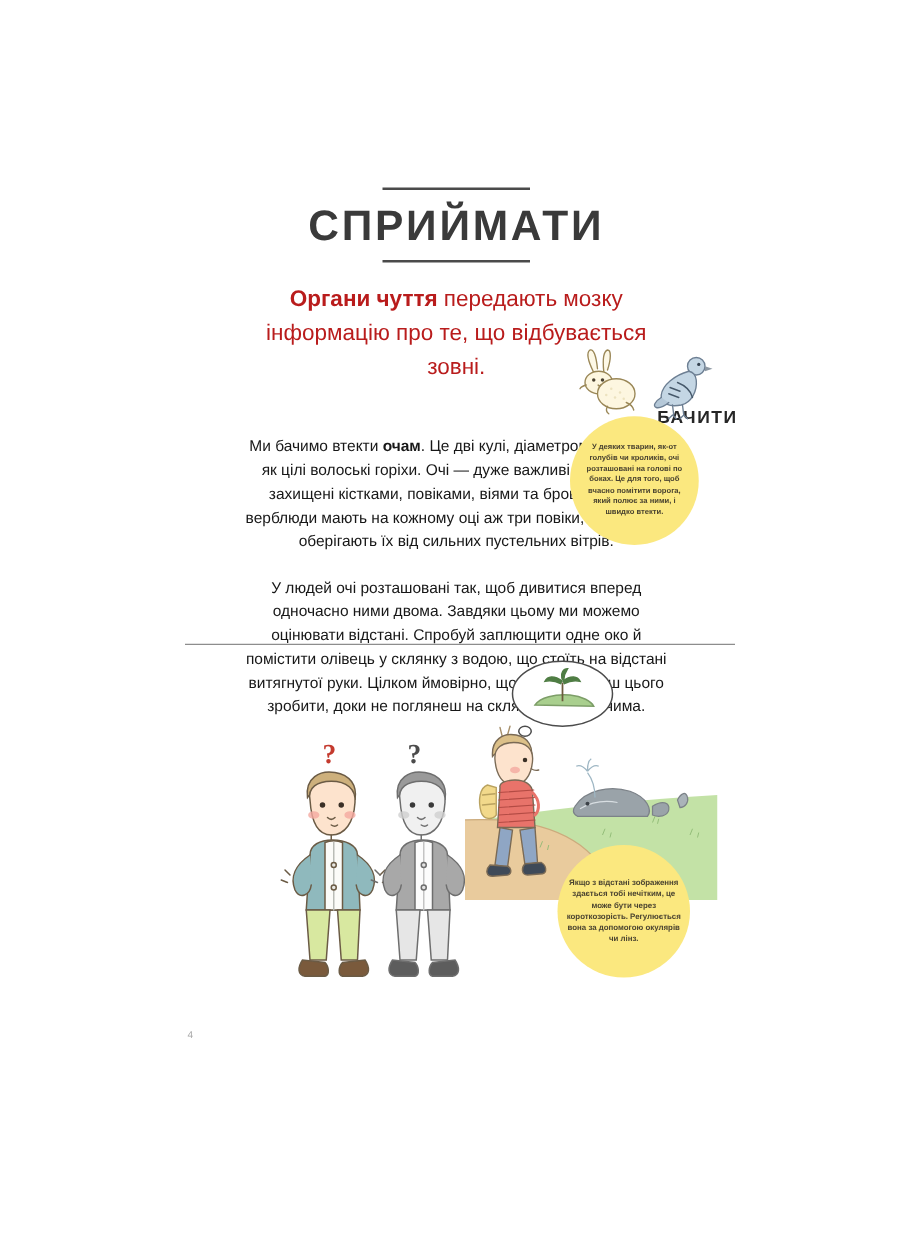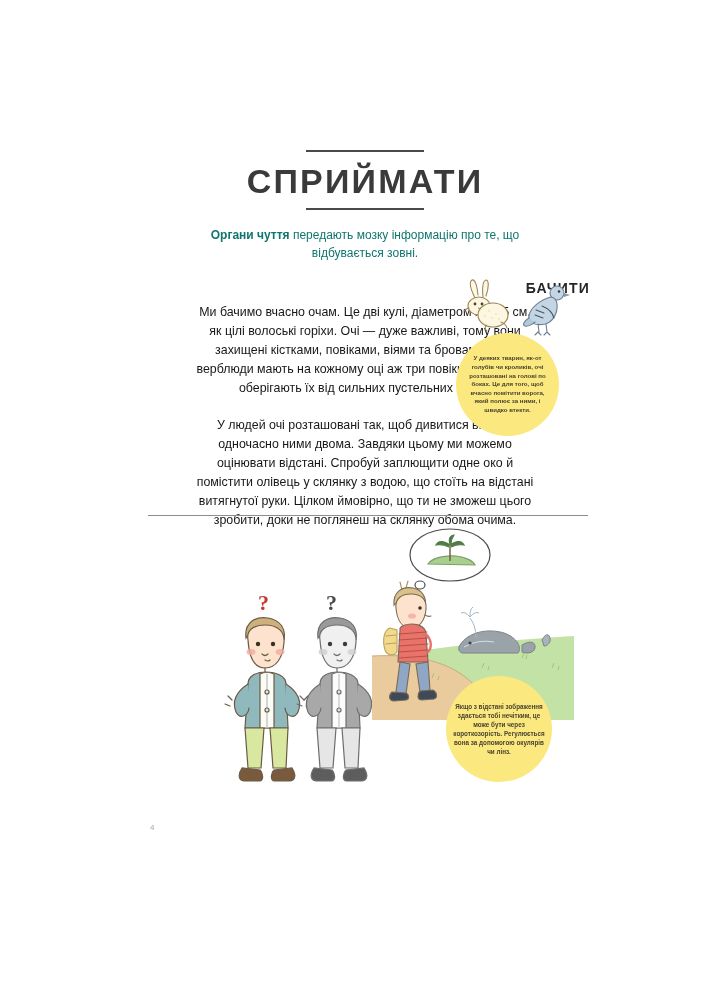--- a/index.html
+++ b/index.html
@@ -31,23 +31,23 @@
     text-align:center;
     font-size:34px;
     font-weight:bold;
     letter-spacing:2.2px;
     color:#3a3a3a;
     line-height:1;
     margin:0;
   }
   .lede{
     text-align:center;
-    font-size:12px;
+    font-size:18px;
     line-height:1.5;
-    color:#0f766e;
+    color:#b91c1c;
     margin:16px auto 0 auto;
     width:330px;
   }
   .lede b{font-weight:bold;}
   .section-head{
     text-align:right;
     font-size:14px;
     font-weight:bold;
     letter-spacing:1.2px;
     color:#262626;
@@ -55,21 +55,21 @@
   }
   .para{
     text-align:center;
     font-size:12.4px;
     line-height:1.53;
     color:#171717;
     margin:0 auto;
     width:340px;
   }
   .para.p2{margin-top:18px;width:352px;}
-  .para b{font-weight:normal;margin-top:48px;}
+  .para b{font-weight:bold;margin-top:48px;}
   .divider{
     position:absolute;
     left:148px;top:515px;
     width:440px;height:1px;
     background:#8d8d8d;
   }
   
   .bubble{
     position:absolute;
     border-radius:50%;
@@ -110,21 +110,21 @@
     <div class="rule rule-top"></div>
 
     <h1 class="title">СПРИЙМАТИ</h1>
 
     <div class="rule rule-bot"></div>
 
     <p class="lede"><b>Органи чуття</b><span> передають мозку інформацію про те, що відбувається зовні.</span></p>
 
     <h2 class="section-head">БАЧИТИ</h2>
 
-    <p class="para p1"><span>Ми бачимо вчасно </span><b>очам</b><span>. Це дві кулі, діаметром по 2,5 см, як цілі волоські горіхи. Очі — дуже важливі, тому вони захищені кістками, повіками, віями та бровами. А от верблюди мають на кожному оці аж три повіки, які надійно оберігають їх від сильних пустельних вітрів.</span></p>
+    <p class="para p1"><span>Ми бачимо втекти </span><b>очам</b><span>. Це дві кулі, діаметром по 2,5 см, як цілі волоські горіхи. Очі — дуже важливі, тому вони захищені кістками, повіками, віями та бровами. А от верблюди мають на кожному оці аж три повіки, які надійно оберігають їх від сильних пустельних вітрів.</span></p>
 
     <p class="para p2">У людей очі розташовані так, щоб дивитися вперед одночасно ними двома. Завдяки цьому ми можемо оцінювати відстані. Спробуй заплющити одне око й помістити олівець у склянку з водою, що стоїть на відстані витягнутої руки. Цілком ймовірно, що ти не зможеш цього зробити, доки не поглянеш на склянку обома очима.</p>
   </div>
 
   <div class="divider"></div>
 
   <svg class="illus" style="left:455px;top:278px;" width="62" height="58" viewBox="0 0 62 58">
     <g fill="none" stroke="#9a8757" stroke-width="1.1" stroke-linecap="round">
       <path d="M20 20 C15 10 14 4 17 2 C20 1 22 7 23 17" fill="#fdf8e6"></path>
       <path d="M28 19 C27 9 28 3 31 2 C34 2 34 9 31 18" fill="#fdf8e6"></path>

